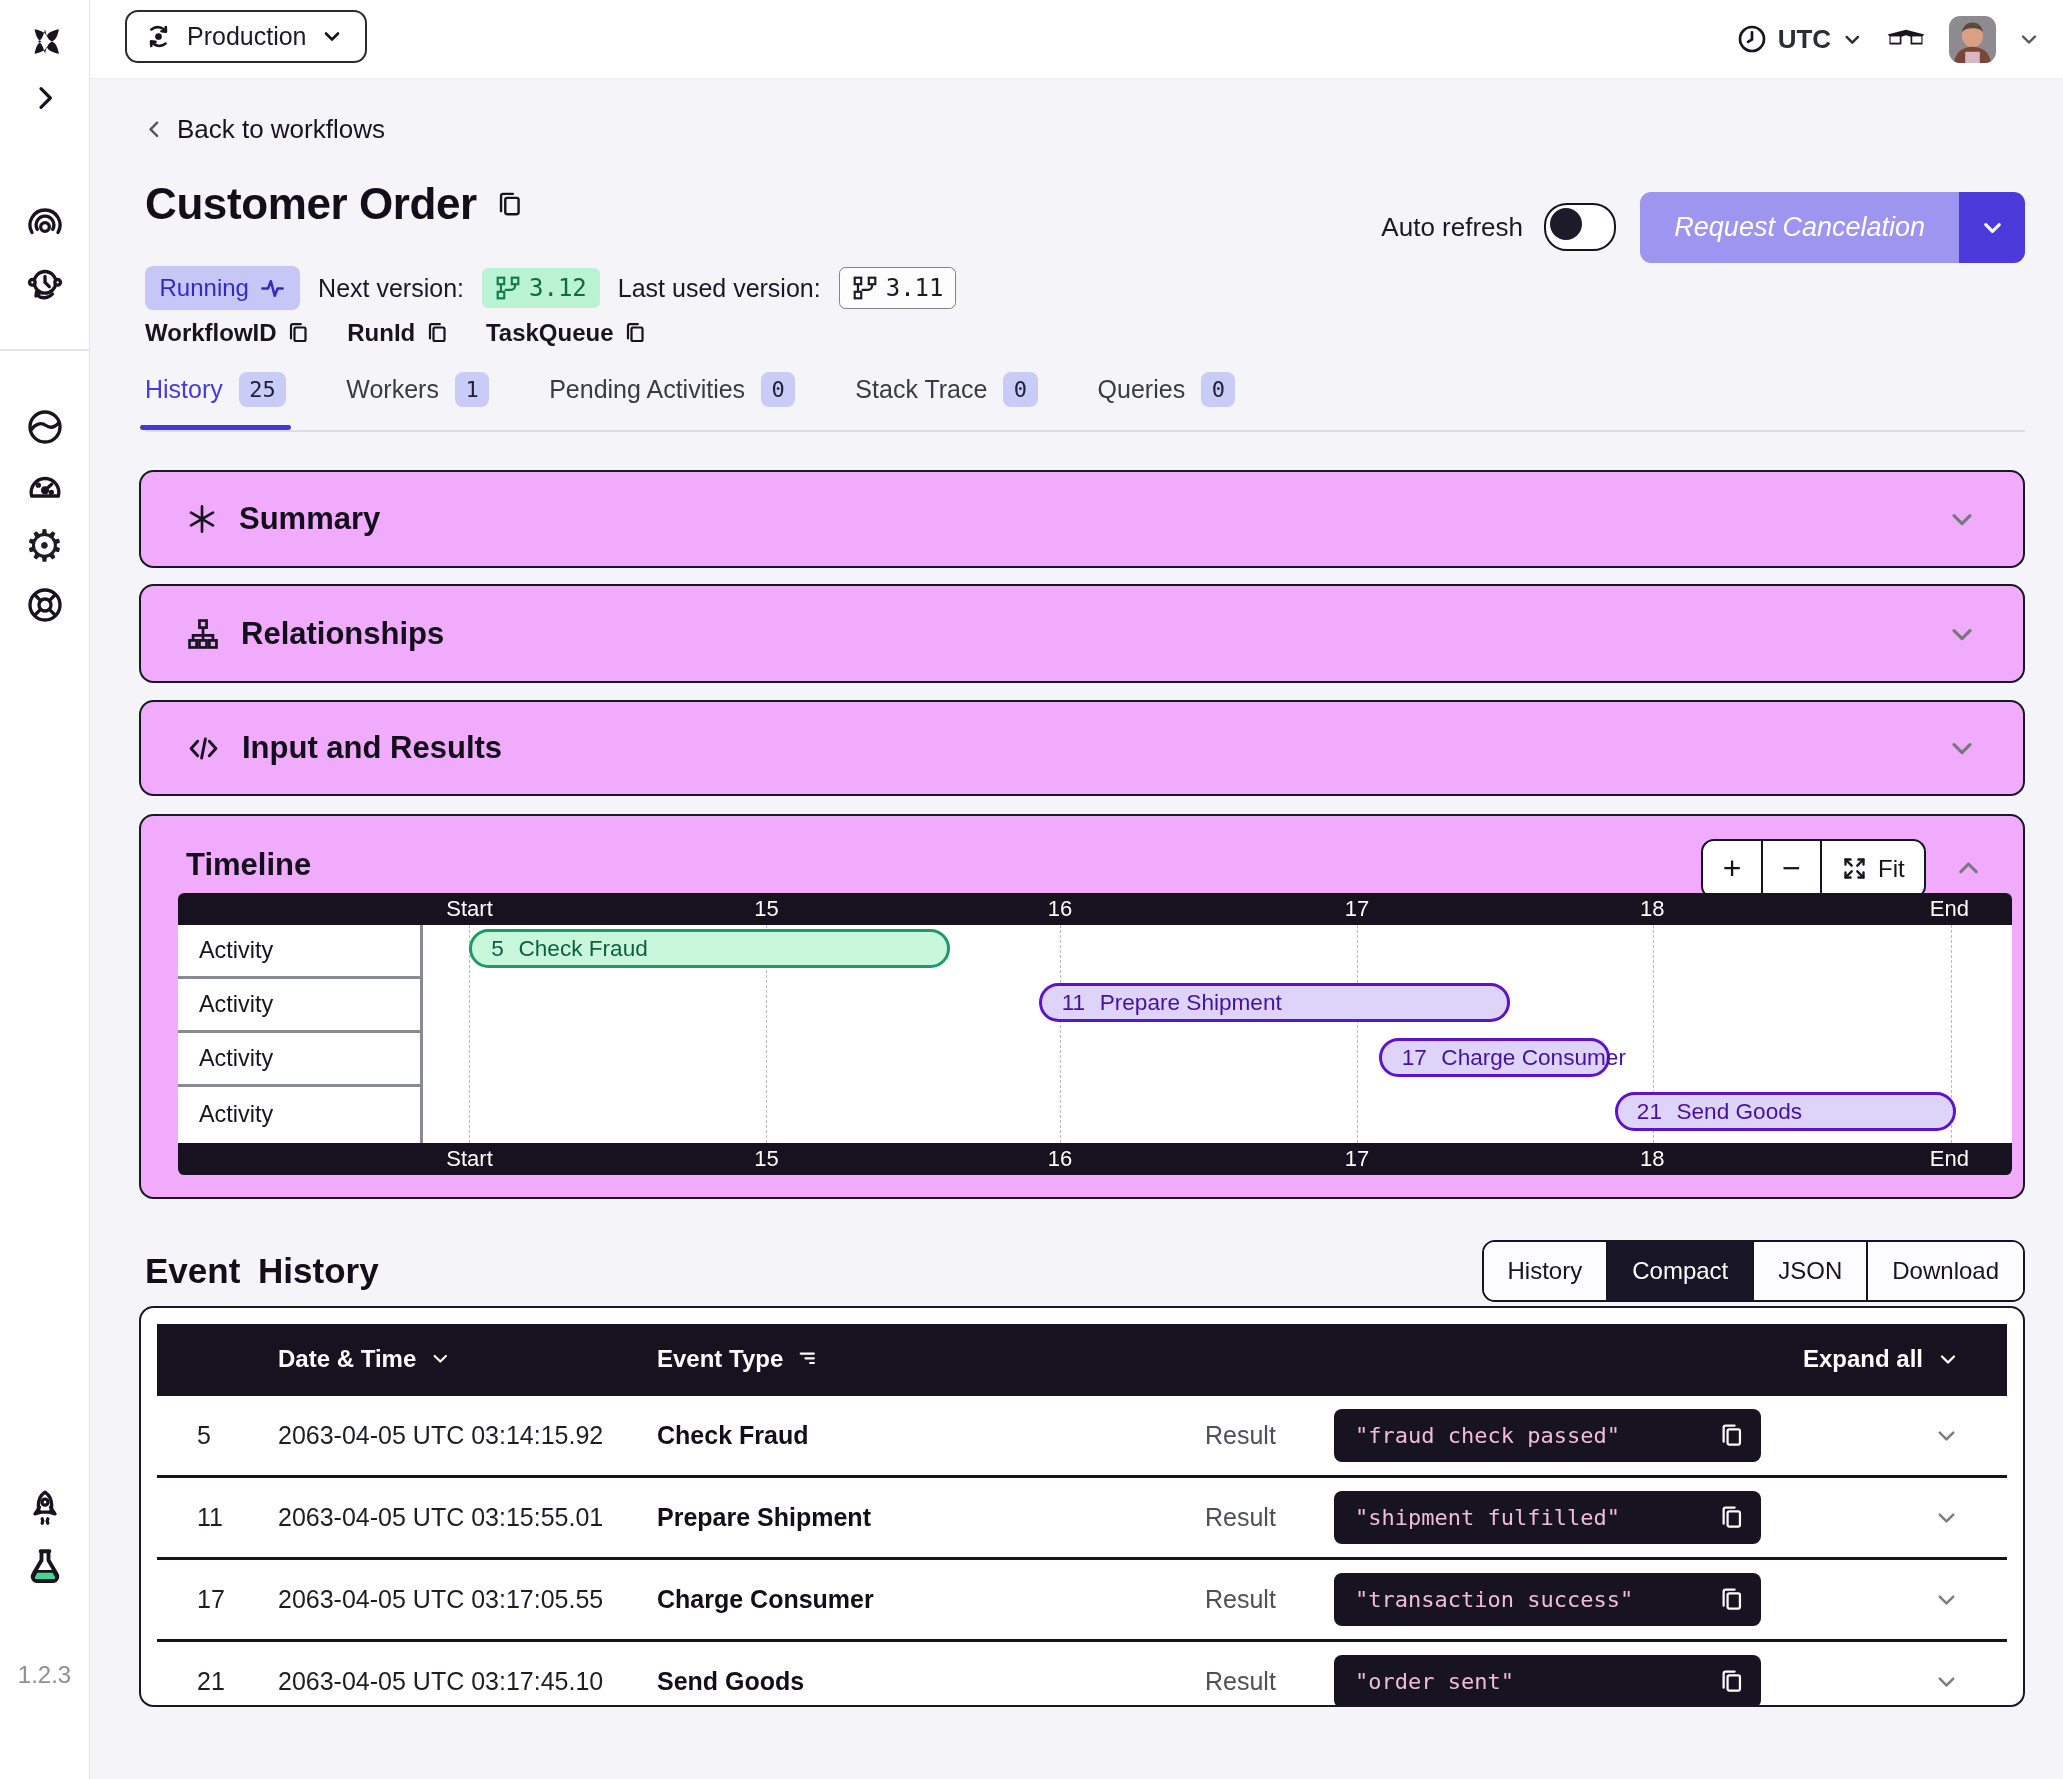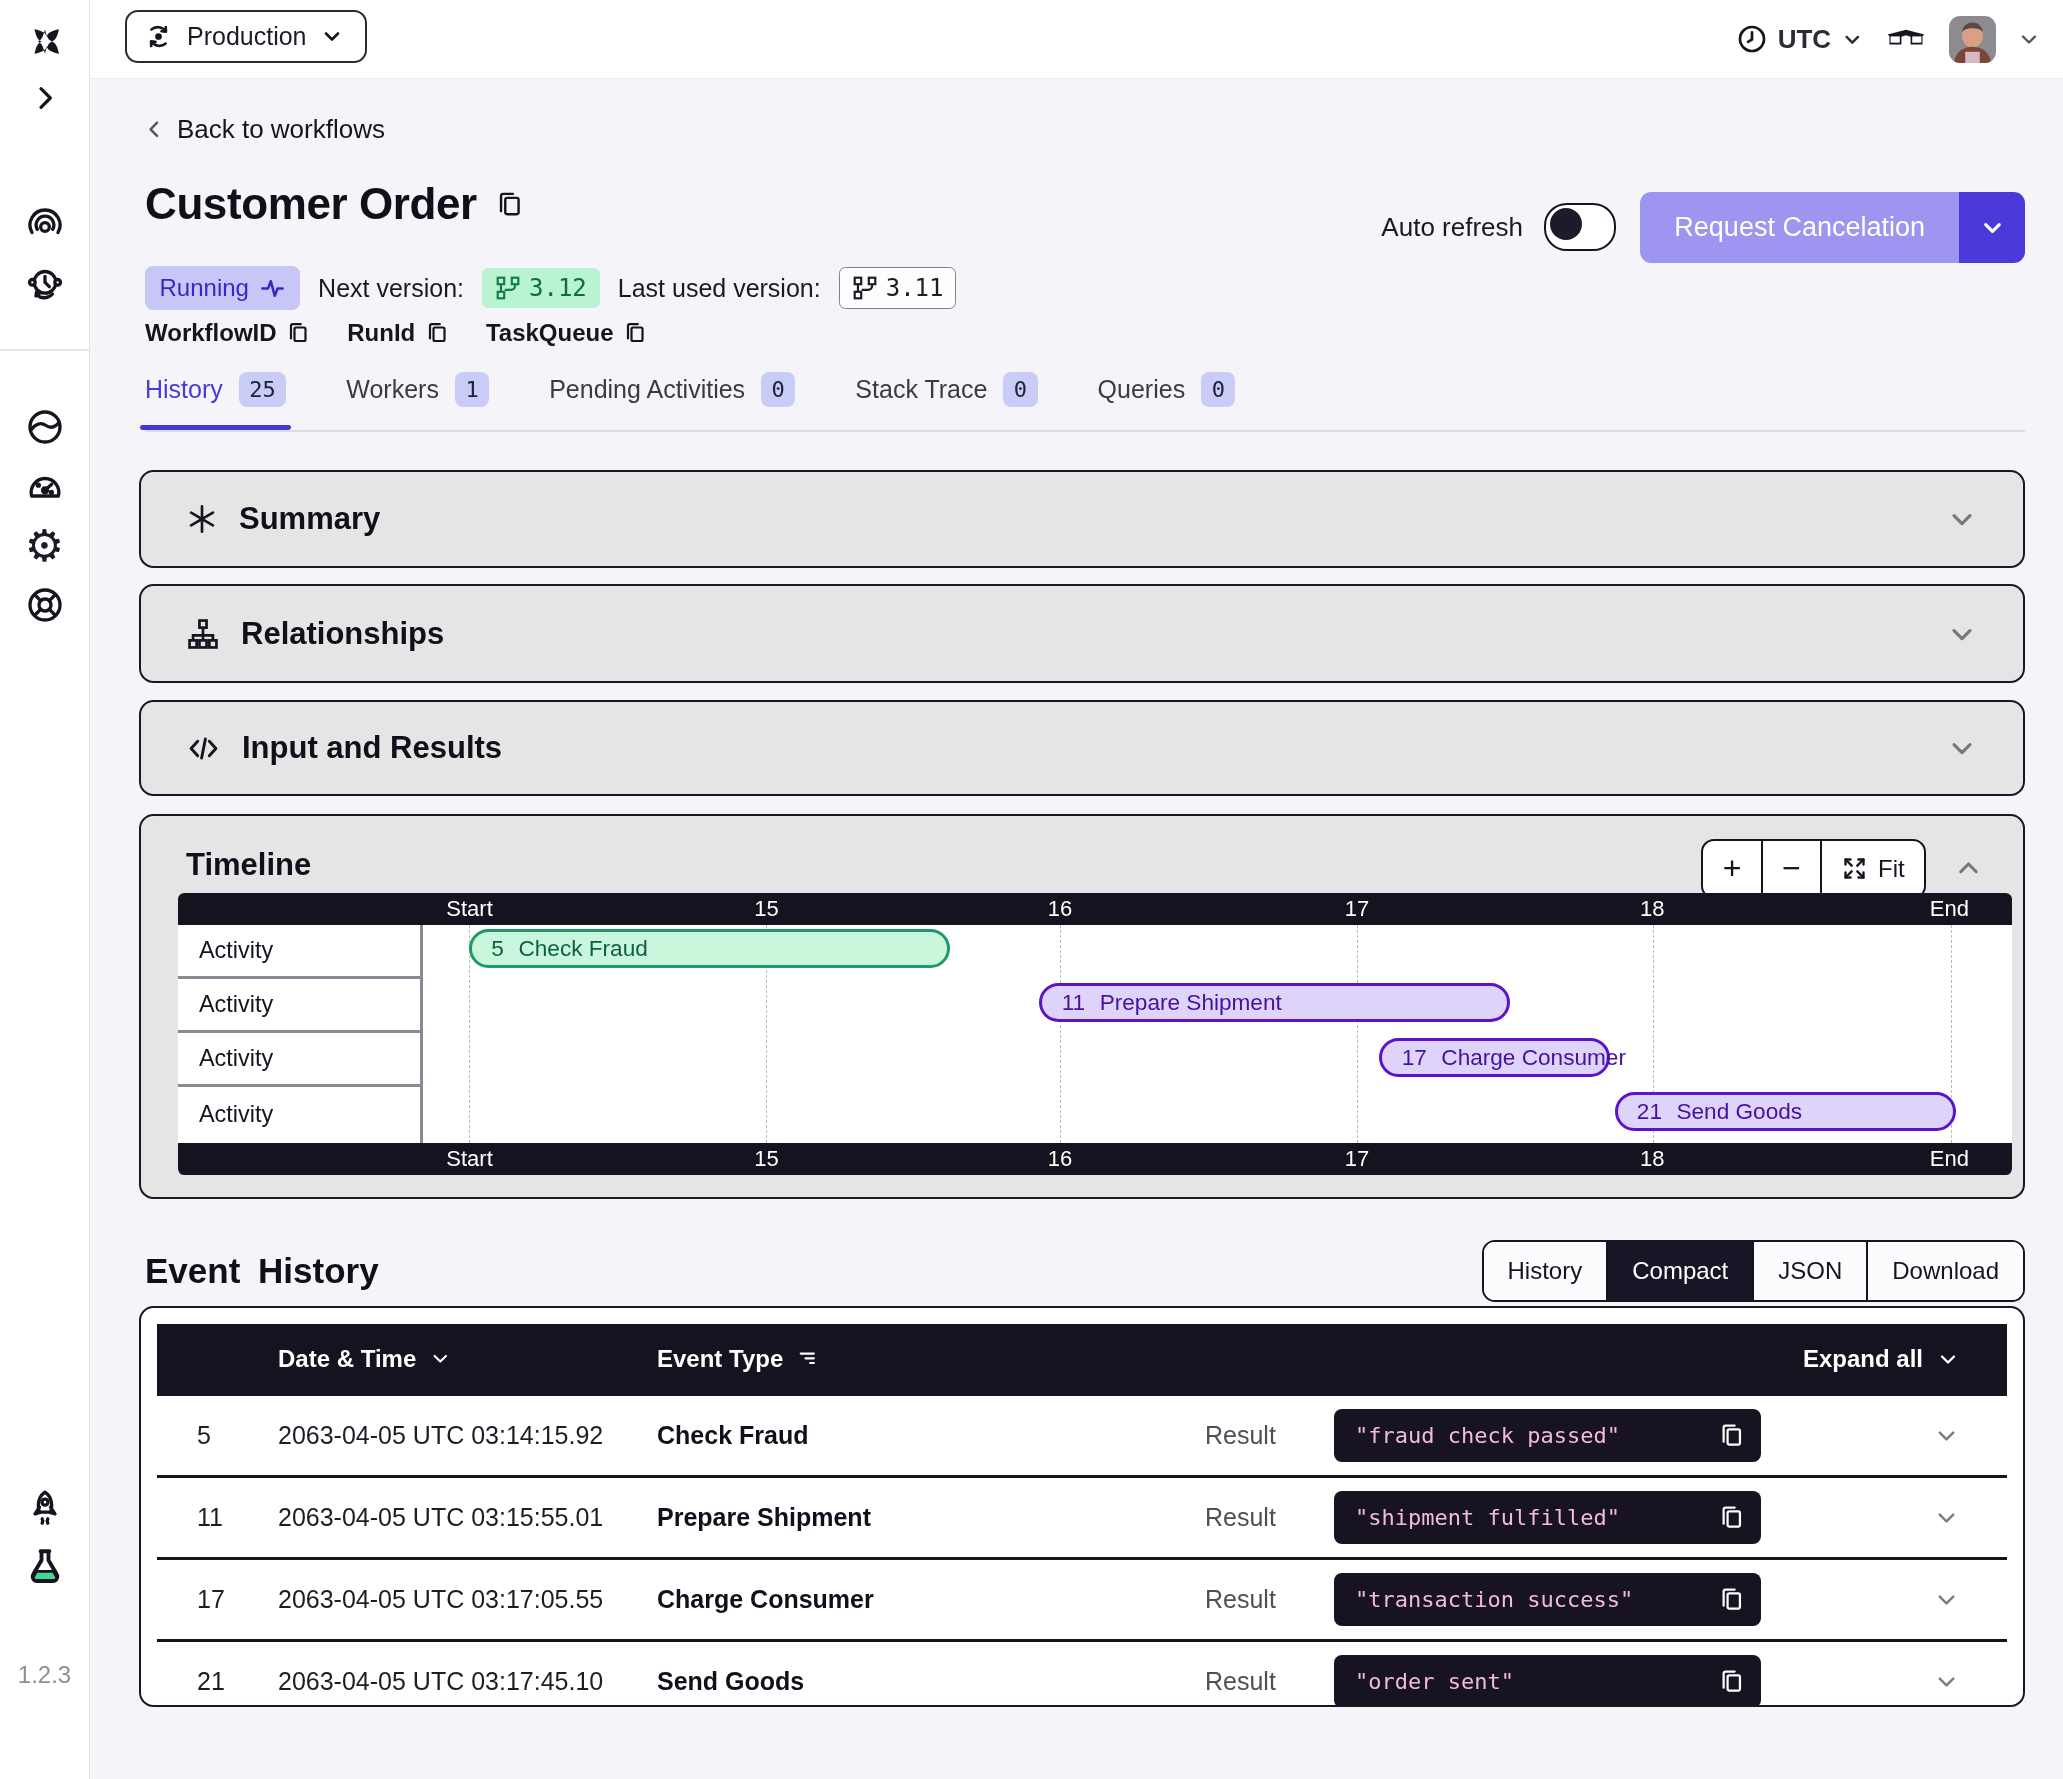--- a/index.html
+++ b/index.html
@@ -40,36 +40,36 @@
                    font-size:24px;padding:6.4px 13px;border-radius:6.4px;}
   .badge-ver-outline{display:flex;align-items:center;gap:8px;border:1.6px solid #83838c;color:#1d1a29;
                      font-size:24px;padding:5.6px 12px;border-radius:6.4px;background:#fdfdfe;}
   .ids-row{position:absolute;left:145px;top:319px;display:flex;align-items:center;gap:37px;}
   .id-item{display:flex;align-items:center;gap:9.7px;font-size:24px;font-weight:600;color:#17141f;}
 
   .refresh-cluster{position:absolute;top:203px;right:448px;display:flex;align-items:center;gap:21px;}
   .refresh-cluster .lbl{font-size:26px;}
   .toggle{width:68px;height:44px;border:2.4px solid #17141f;border-radius:22.6px;background:#fff;position:relative;}
   .toggle .knob{position:absolute;left:4px;top:3.2px;width:32px;height:32px;border-radius:50%;background:#1d1a29;}
-  .cancel-btn{position:absolute;top:192px;right:39px;height:71px;display:flex;border-radius:11.3px;overflow:hidden;}
+  .cancel-btn{position:absolute;top:192px;right:39px;height:71px;display:flex;border-radius:11.3px;overflow:hidden;font-style:italic;}
   .cancel-main{background:#9d95ef;color:#fff;font-size:27px;display:flex;align-items:center;
                padding:0 34px;}
   .cancel-caret{background:#4a3ad9;width:66px;display:flex;align-items:center;justify-content:center;color:#fff;}
 
   
   .tabs{position:absolute;left:145px;top:372px;display:flex;gap:60px;align-items:center;}
   .tab{display:flex;align-items:center;gap:16px;font-size:25px;color:#3a3a45;padding-bottom:21px;}
   .tab .count{background:#c9ccf6;color:#20203a;font-size:22px;padding:4.8px 10.5px;border-radius:8px;}
   .tab.active{color:#443cd8;position:relative;}
   .tab.active::after{content:"";position:absolute;left:-4.8px;right:-4.8px;bottom:-2.4px;height:4.8px;
                      background:#4238d8;border-radius:2.4px;}
   .tabs-rule{position:absolute;left:145px;top:430px;width:1880px;height:1.6px;background:#dcdce3;}
 
   
-  .card{position:absolute;left:139px;width:1886px;background:#e5e5e5;border:2.4px solid #1b1826;
+  .card{position:absolute;left:139px;width:1886px;background:#f0abfc;border:2.4px solid #1b1826;
         border-radius:14.5px;box-sizing:border-box;}
   .sec-card{display:flex;align-items:center;justify-content:space-between;padding:0 45px;}
   .sec-left{display:flex;align-items:center;gap:21px;font-size:31px;font-weight:600;color:#120f1b;}
   .chev-gray{color:#77777f;}
 
   
   .tl-card{top:814px;height:385px;}
   .tl-title{position:absolute;left:45px;top:31px;font-size:31px;font-weight:600;color:#120f1b;}
   .tl-controls{position:absolute;right:97px;top:22.6px;height:56px;display:flex;border:2.4px solid #17141f;
                border-radius:13px;overflow:hidden;background:#fff;}

